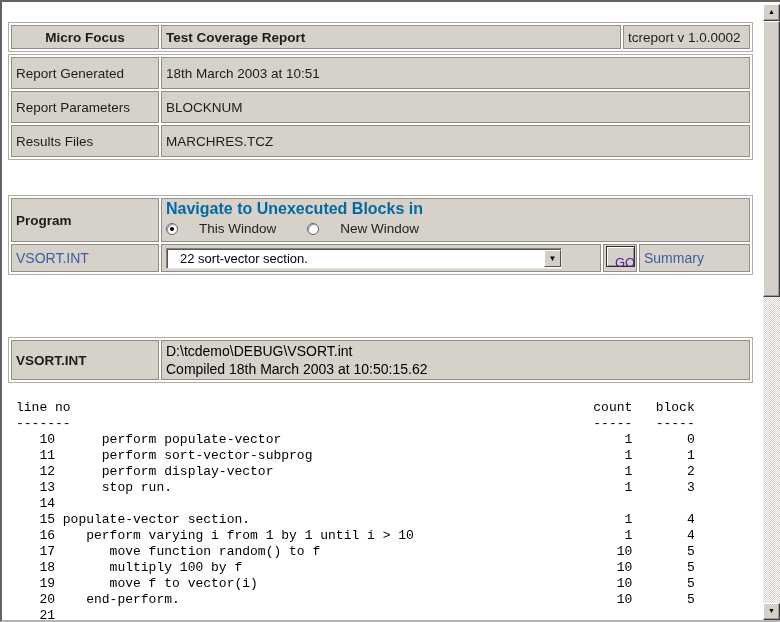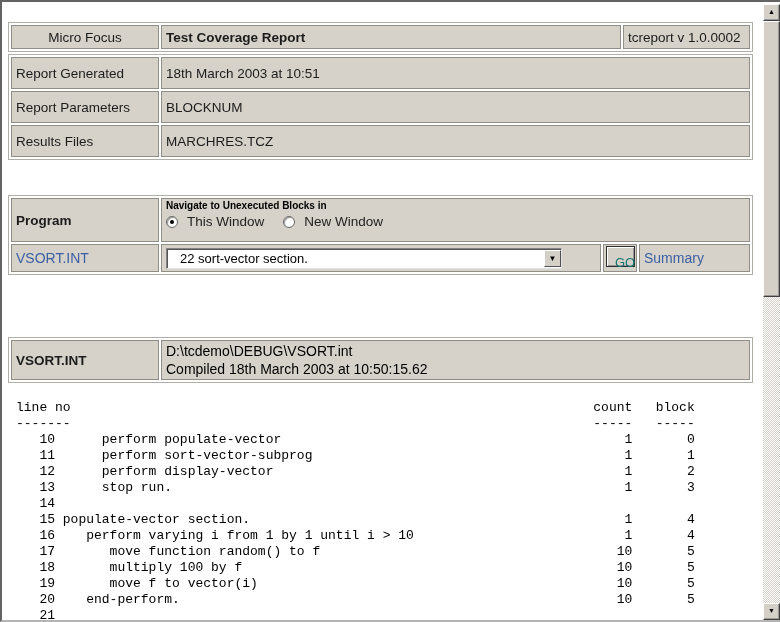--- a/index.html
+++ b/index.html
@@ -12,45 +12,45 @@
     border-bottom: 2px solid #b4b4b4;
     background: #fff;
   }
   .content { position: absolute; left: 0; top: 0; right: 17px; bottom: 0; padding: 20px 0 0 6px; overflow: hidden; }
 
   table.t { border-collapse: separate; border-spacing: 2px; table-layout: fixed; width: 745px; background: #fff; border: 1px solid #b0aea6; }
   table.t td { background: #D6D2CA; border: 1px solid #908E86; padding: 1px 4px; font-size: 13.5px; color: #1c1c1c; overflow: hidden; white-space: nowrap; }
 
   
   .header-t td { height: 24px; vertical-align: middle; }
-  td.brand { background: #33578E; color: #fff; font-weight: normal; font-size: 17px; text-align: center; }
+  td.brand { background: #33578E; color: #fff; font-weight: bold; font-size: 17px; text-align: center; }
   td.title { font-weight: bold; font-size: 17px; color: #000; padding-left: 8px; }
   td.version { font-size: 12px; white-space: pre; padding-left: 3px; }
 
   
   .info-t td { height: 32px; vertical-align: middle; }
 
   
   .contents-t { margin-top: 35px; }
   td.bluebar { background: #33578E; color: #fff; font-weight: bold; font-size: 13px; height: 20px; padding-left: 6px; }
   td.darkbar { background: #4A4A4A; }
   td.program-cell { font-weight: bold; font-size: 14.5px; vertical-align: middle; height: 44px; }
   td.nav-cell { vertical-align: top; padding-top: 3px; height: 44px; }
-  .nav-heading { font-weight: bold; font-size: 10px; color: #000000; }
-  .radio-row { display: flex; align-items: center; gap: 9px; margin-top: 3px; font-size: 13.5px; color: #222; }
+  .nav-heading { font-weight: bold; font-size: 16px; color: #0369a1; }
+  .radio-row { display: flex; align-items: center; gap: 21px; margin-top: 3px; font-size: 13.5px; color: #222; }
   .radio { display: inline-block; width: 12px; height: 12px; border-radius: 50%; background: #fff; border: 1px solid #666; box-shadow: inset 1px 1px 1px #9a9a9a; position: relative; }
   .radio.checked::after { content: ""; position: absolute; left: 3px; top: 3px; width: 4px; height: 4px; background: #000; border-radius: 50%; }
   .radio-label { margin-right: 10px; }
 
   td.vsort-cell { height: 26px; vertical-align: middle; }
   a.link { color: #3A5FA5; text-decoration: none; font-size: 14px; cursor: pointer; }
 
   .select { width: 396px; height: 21px; background: #fff; border: 1px solid; border-color: #848484 #e4e4e4 #e4e4e4 #848484; box-shadow: inset 1px 1px 0 #555; display: flex; align-items: center; font-size: 13px; color: #000; padding-left: 13px; cursor: default; }
   .sel-arrow { margin-left: auto; width: 17px; height: 17px; background: #D4D0C8; border: 1px solid; border-color: #fff #505050 #505050 #fff; font-size: 8px; line-height: 15px; text-align: center; color: #000; }
-  .go-btn { width: 29px; height: 21px; background: #D4D0C8; border: 1px solid #2f2f2f; box-shadow: inset 1px 1px 0 #fff, inset -1px -1px 0 #9a9a9a; font-family: "Liberation Sans", sans-serif; font-size: 13px; color: #0f766e; cursor: pointer; padding: 8px; }
+  .go-btn { width: 29px; height: 21px; background: #D4D0C8; border: 1px solid #2f2f2f; box-shadow: inset 1px 1px 0 #fff, inset -1px -1px 0 #9a9a9a; font-family: "Liberation Sans", sans-serif; font-size: 13px; color: #4c1d95; cursor: pointer; padding: 8px; }
 
   
   .section-t { margin-top: 62px; }
   td.section-name { font-weight: bold; font-size: 14.5px; vertical-align: middle; height: 38px; }
   td.section-info { height: 38px; vertical-align: middle; }
   .path-line { color: #000000; font-size: 14px; line-height: 18px; }
 
   
   pre.listing { margin: 17px 0 0 8px; font-family: "Liberation Mono", "DejaVu Sans Mono", monospace; font-size: 13px; line-height: 16px; color: #000; }
 

